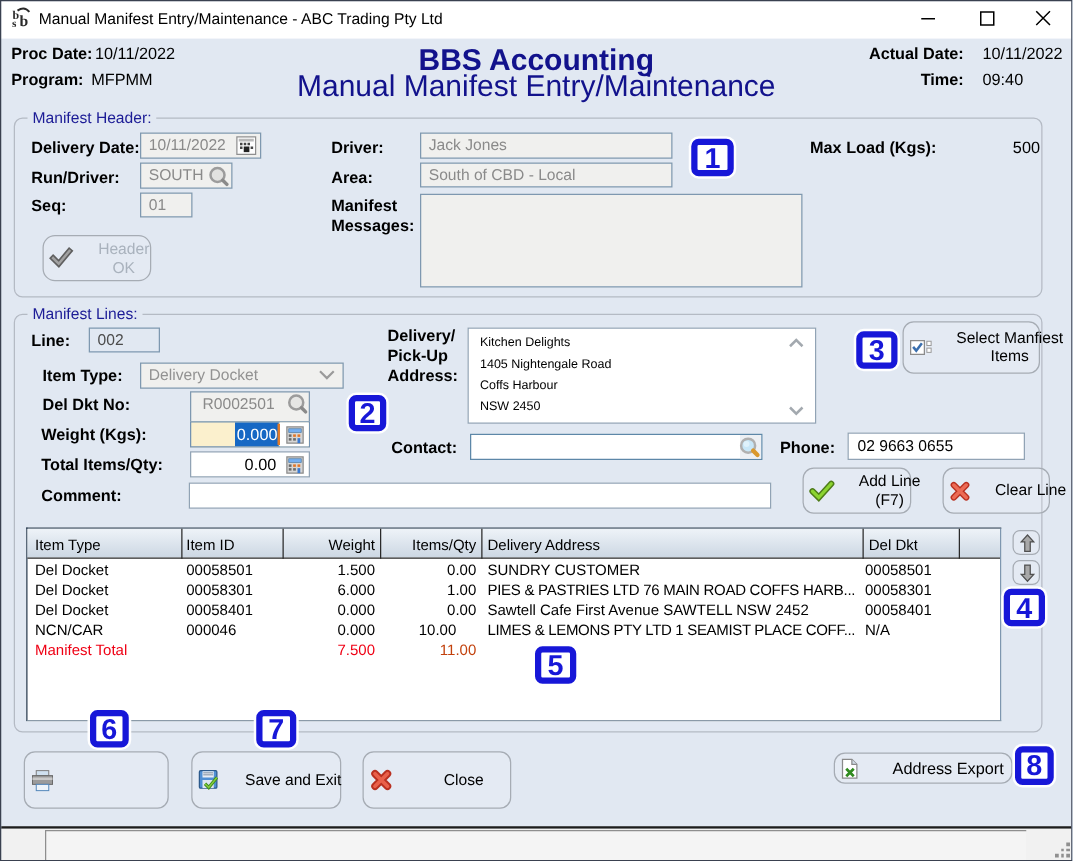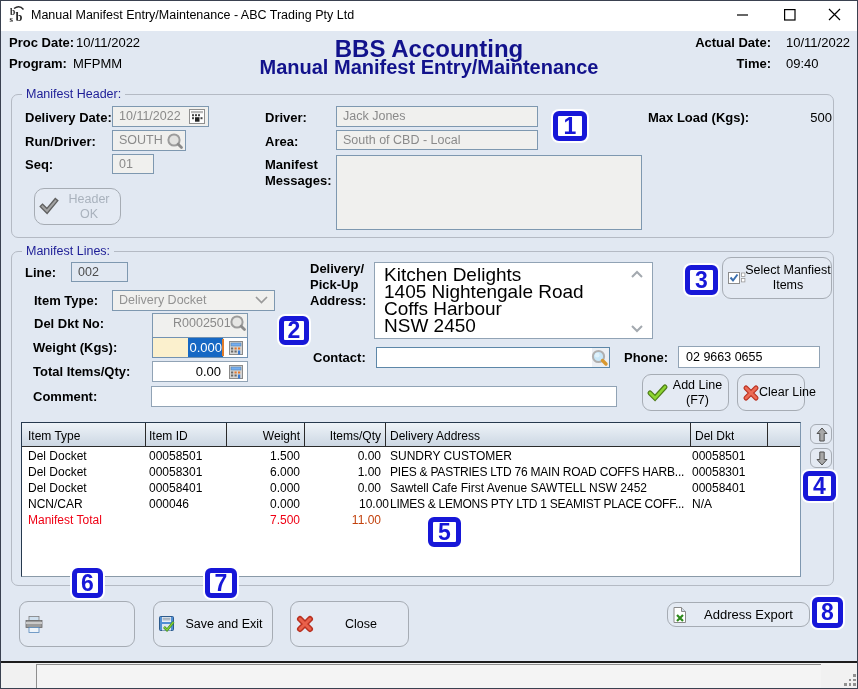--- a/index.html
+++ b/index.html
@@ -13,21 +13,21 @@
 .lbl { position:absolute; font-weight:bold; font-size:13px; color:#000; white-space:nowrap; }
 .txt { position:absolute; font-size:13px; color:#000; white-space:nowrap; }
 .tc { position:absolute; font-size:12px; color:#000; white-space:nowrap; overflow:hidden; }
 .grp { position:absolute; border:1px solid #b4bac4; border-radius:7px; }
 .grp-lbl { position:absolute; font-size:12.5px; color:#1c1c96; background:#e1e8f2; padding:0 4px; white-space:nowrap; }
 .in { position:absolute; border:1px solid #7e98b0; background:#f0f0ee; font-size:12.5px; color:#8a8a8a; white-space:nowrap; overflow:hidden; }
 .in-white { position:absolute; border:1px solid #91a3b5; background:#ffffff; font-size:12.5px; color:#000; white-space:nowrap; overflow:hidden; }
 .ann { position:absolute; background:#fff; border:5px solid #1717d8; border-radius:6px; box-shadow:0 0 0 2px rgba(255,255,255,0.95); color:#1717d8; font-weight:bold; font-size:23px; display:flex; align-items:center; justify-content:center; z-index:40; }
 .btn { position:absolute; border:1px solid #a6acb4; border-radius:9px; background:rgba(255,255,255,0.12); display:flex; align-items:center; font-size:12.5px; color:#000; text-align:center; line-height:15px; }
 .btn .ic { flex:0 0 auto; margin-left:5px; }
-.btn .t { flex:1 1 auto; white-space:nowrap; }
+.btn .t { flex:1 1 auto; white-space:nowrap;margin-left:20px; }
 .statusbar { position:absolute; left:1px; top:663px; width:856px; height:25px; background:#f1f1f1; }
 svg { position:absolute; overflow:visible; }
 </style>
 </head>
 <body>
 
 <div class="titlebar"></div>
 <svg class="abs" style="left:9px;top:5px;" width="22" height="20" viewBox="0 0 22 20">
   <text x="1" y="10" font-family="Liberation Serif" font-weight="bold" font-size="9.5" fill="#2a2a2a">b</text>
   <text x="0.5" y="16.5" font-family="Liberation Serif" font-weight="bold" font-size="9" fill="#2a2a2a">s</text>
@@ -45,21 +45,21 @@
     <path d="M0 0 L11 11 M11 0 L0 11" stroke="#000" stroke-width="1.2"></path>
   </svg>
 
 <div class="content"></div>
 
 <div class="lbl" style="left:9px;top:35px;">Proc Date:</div>
 <div class="txt" style="left:76px;top:35px;">10/11/2022</div>
 <div class="lbl" style="left:9px;top:56px;">Program:</div>
 <div class="txt" style="left:73px;top:56px;">MFPMM</div>
 <div class="abs" style="left:229px;top:35px;width:400px;text-align:center;font-weight:bold;font-size:24px;color:#12128c;">BBS Accounting</div>
-<div class="abs" style="left:229px;top:56px;width:400px;text-align:center;font-weight:bold;font-size:20px;color:#12128c;">Manual Manifest Entry/Maintenance</div>
+<div class="abs" style="left:229px;top:56px;width:400px;text-align:center;font-weight:normal;font-size:24px;color:#12128c;">Manual Manifest Entry/Maintenance</div>
 <div class="lbl" style="left:650px;top:35px;width:121px;text-align:right;">Actual Date:</div>
 <div class="txt" style="left:786px;top:35px;">10/11/2022</div>
 <div class="lbl" style="left:650px;top:56px;width:121px;text-align:right;">Time:</div>
 <div class="txt" style="left:786px;top:56px;">09:40</div>
 
 <div class="grp" style="left:11px;top:94px;width:823px;height:144px;"></div>
 <div class="grp-lbl" style="left:22px;top:87px;">Manifest Header:</div>
 
 <div class="lbl" style="left:25px;top:110px;">Delivery Date:</div>
 <div class="in" style="left:112px;top:106px;width:97px;height:21px;line-height:19px;padding-left:6px;">10/11/2022</div>
@@ -109,21 +109,21 @@
 <div class="lbl" style="left:25px;top:265px;">Line:</div>
 <div class="in" style="left:71px;top:262px;width:57px;height:20px;line-height:18px;padding-left:6px;background:transparent;color:#4c4c4c;">002</div>
 
 <div class="lbl" style="left:34px;top:293px;">Item Type:</div>
 <div class="in" style="left:112px;top:290px;width:163px;height:21px;line-height:19px;padding-left:6px;color:#929292;">Delivery Docket</div>
 <svg style="left:255px;top:296px;" width="13" height="8" viewBox="0 0 13 8">
     <path d="M1 1 L6.5 6.5 L12 1" fill="none" stroke="#9a9a9a" stroke-width="1.7"></path>
   </svg>
 
 <div class="lbl" style="left:34px;top:316px;">Del Dkt No:</div>
-<div class="in" style="left:152px;top:313px;width:96px;height:37px;line-height:18px;padding-left:20px;">R0002501</div>
+<div class="in" style="left:152px;top:313px;width:96px;height:37px;line-height:18px;padding-left:9px;">R0002501</div>
 <svg style="left:228px;top:314px;" width="20" height="19" viewBox="0 0 20 19">
   <circle cx="9" cy="8" r="5.6" fill="#e6e6e4" stroke="#9c9c9c" stroke-width="2"></circle>
   <line x1="13.2" y1="12.2" x2="16.5" y2="15.5" stroke="#8a8a8a" stroke-width="2.8" stroke-linecap="round"></line>
 </svg>
 
 <div class="lbl" style="left:33px;top:340px;">Weight (Kgs):</div>
 <div class="abs" style="left:152px;top:337px;width:96px;height:21px;border:1px solid #7292b2;background:#fbf0cd;">
   <div class="abs" style="right:24px;top:0;height:19px;line-height:19px;background:#1668c4;color:#fff;font-size:13px;padding:0 1px;">0.000</div>
   <div class="abs" style="right:0;top:0;width:23px;height:19px;background:#fff;"></div>
   <div class="abs" style="right:23px;top:1px;width:2px;height:17px;background:#e07b2a;"></div>
@@ -153,21 +153,21 @@
       <rect x="9" y="9.5" width="2.2" height="4" fill="#3a7ad2"></rect>
   </svg>
 </div>
 
 <div class="lbl" style="left:33px;top:389px;">Comment:</div>
 <div class="in-white" style="left:151px;top:386px;width:466px;height:21px;"></div>
 
 <div class="lbl" style="left:310px;top:261px;">Delivery/</div>
 <div class="lbl" style="left:310px;top:277px;">Pick-Up</div>
 <div class="lbl" style="left:310px;top:293px;">Address:</div>
-<div class="in-white" style="left:374px;top:262px;width:279px;height:77px;padding:3px 0 0 9px;line-height:17px;font-size:19px;">Kitchen Delights<br>1405 Nightengale Road<br>Coffs Harbour<br>NSW 2450</div>
+<div class="in-white" style="left:374px;top:262px;width:279px;height:77px;padding:3px 0 0 9px;line-height:17px;font-size:10px;">Kitchen Delights<br>1405 Nightengale Road<br>Coffs Harbour<br>NSW 2450</div>
 <svg style="left:630px;top:270px;" width="14" height="9" viewBox="0 0 14 9">
     <path d="M2 7 L7 2 L12 7" fill="none" stroke="#a3a9af" stroke-width="2"></path>
   </svg>
 <svg style="left:630px;top:324px;" width="14" height="9" viewBox="0 0 14 9">
     <path d="M2 2 L7 7 L12 2" fill="none" stroke="#a3a9af" stroke-width="2"></path>
   </svg>
 
 <div class="ann" style="left:279px;top:316px;width:30px;height:29px;">2</div>
 
 <div class="lbl" style="left:313px;top:350px;">Contact:</div>
@@ -193,21 +193,21 @@
   <div class="t">Select Manfiest<br>Items</div>
 </div>
 
 <div class="btn" style="left:642px;top:374px;width:87px;height:37px;">
   <svg class="ic" style="position:static;" width="19" height="16" viewBox="0 0 19 16">
       <path d="M2 8 L7 13 L17 2" fill="none" stroke="#4e7c19" stroke-width="5" stroke-linecap="round"></path>
       <path d="M2 8 L7 13 L17 2" fill="none" stroke="#8cd430" stroke-width="2.6" stroke-linecap="round"></path>
     </svg>
   <div class="t">Add Line<br>(F7)</div>
 </div>
-<div class="btn" style="left:737px;top:374px;width:68px;height:37px;">
+<div class="btn" style="left:754px;top:374px;width:86px;height:37px;">
   <svg class="ic" style="position:static;" width="16" height="16" viewBox="0 0 16 16">
       <path d="M3 3 L13 13 M13 3 L3 13" stroke="#b93020" stroke-width="5" stroke-linecap="round"></path>
       <path d="M3 3 L13 13 M13 3 L3 13" stroke="#ec6b55" stroke-width="2.8" stroke-linecap="round"></path>
     </svg>
   <div class="t">Clear Line</div>
 </div>
 
 <div class="abs" style="left:21px;top:422px;width:780px;height:155px;background:#fff;border:1px solid #26394e;border-right-color:#7e97b0;border-bottom-color:#8a9aa8;"></div>
 <div class="abs" style="left:22px;top:423px;width:778px;height:24px;background:linear-gradient(#eef3f8,#ccd7e3);border-bottom:1px solid #2a2a2a;"></div>
 
@@ -241,21 +241,21 @@
 <div class="tc" style="left:28px;top:481px;">Del Docket</div>
 <div class="tc" style="left:149px;top:481px;">00058401</div>
 <div class="tc" style="left:226px;top:481px;width:74px;text-align:right;">0.000</div>
 <div class="tc" style="left:304px;top:481px;width:77px;text-align:right;">0.00</div>
 <div class="tc" style="left:390px;top:481px;">Sawtell Cafe First Avenue SAWTELL NSW 2452</div>
 <div class="tc" style="left:692px;top:481px;">00058401</div>
 
 <div class="tc" style="left:28px;top:497px;">NCN/CAR</div>
 <div class="tc" style="left:149px;top:497px;">000046</div>
 <div class="tc" style="left:226px;top:497px;width:74px;text-align:right;">0.000</div>
-<div class="tc" style="left:312px;top:497px;width:77px;text-align:right;">10.00</div>
+<div class="tc" style="left:288px;top:497px;width:77px;text-align:right;">10.00</div>
 <div class="tc" style="left:390px;top:497px;letter-spacing:-0.26px;">LIMES &amp; LEMONS PTY LTD 1 SEAMIST PLACE COFF...</div>
 <div class="tc" style="left:692px;top:497px;">N/A</div>
 
 <div class="tc" style="left:28px;top:513px;color:#ef0014;">Manifest Total</div>
 <div class="tc" style="left:226px;top:513px;width:74px;text-align:right;color:#ef0014;">7.500</div>
 <div class="tc" style="left:304px;top:513px;width:77px;text-align:right;color:#c2410c;">11.00</div>
 
 <div class="btn" style="left:810px;top:424px;width:22px;height:20px;border-radius:6px;">
   <svg class="ic" style="position:static;" width="12" height="15" viewBox="0 0 12 15">
       <path d="M6 1 L11 6.5 L8.2 6.5 L8.2 14 L3.8 14 L3.8 6.5 L1 6.5 Z" fill="#a8a8a8" stroke="#505050" stroke-width="1"></path>

